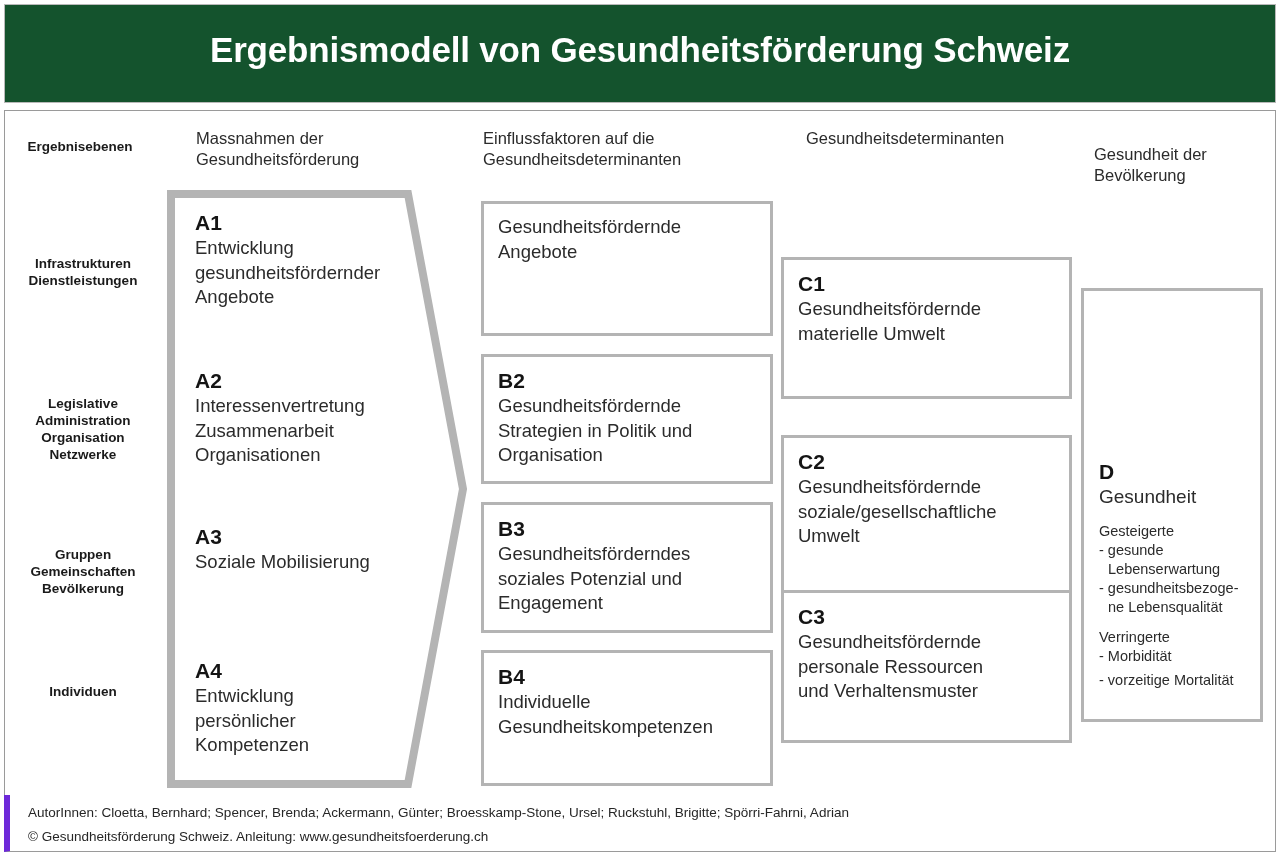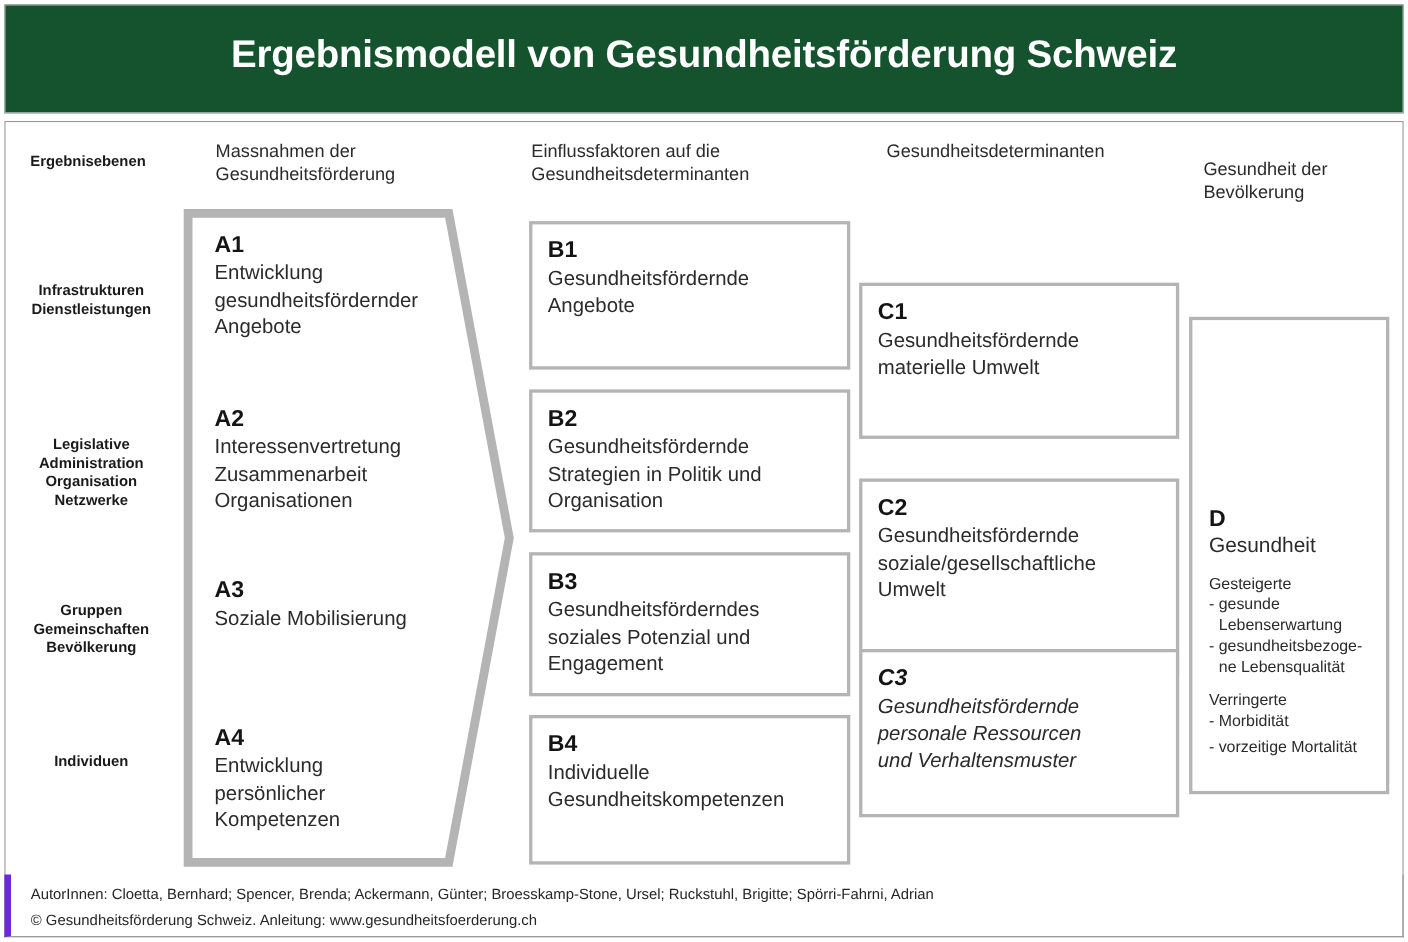--- a/index.html
+++ b/index.html
@@ -224,21 +224,20 @@
     <div class="a-item" style="top:470px;">
       <div class="item-code">A4</div>
       <div class="item-text">Entwicklung
 persönlicher
 Kompetenzen</div>
     </div>
   </div>
 
   <div class="box" style="left:481px; top:201px; width:292px; height:135px;">
     <div class="box-inner">
-      <div class="item-code">B1</div>
       <div class="item-text">Gesundheitsfördernde
 Angebote</div>
     </div>
   </div>
   <div class="box" style="left:481px; top:354px; width:292px; height:130px;">
     <div class="box-inner">
       <div class="item-code">B2</div>
       <div class="item-text">Gesundheitsfördernde
 Strategien in Politik und
 Organisation</div>
@@ -268,21 +267,21 @@
     </div>
   </div>
   <div class="box" style="left:781px; top:405px; width:291px; height:179px;margin-top:30px;">
     <div class="box-inner">
       <div class="item-code">C2</div>
       <div class="item-text">Gesundheitsfördernde
 soziale/gesellschaftliche
 Umwelt</div>
     </div>
   </div>
-  <div class="box" style="left:781px; top:590px; width:291px; height:153px;font-style:italic;">
+  <div class="box" style="left:781px; top:590px; width:291px; height:153px;">
     <div class="box-inner">
       <div class="item-code">C3</div>
       <div class="item-text">Gesundheitsfördernde
 personale Ressourcen
 und Verhaltensmuster</div>
     </div>
   </div>
 
   <div class="box" style="left:1081px; top:288px; width:182px; height:434px;">
     <div class="box-inner" style="padding:0;">

